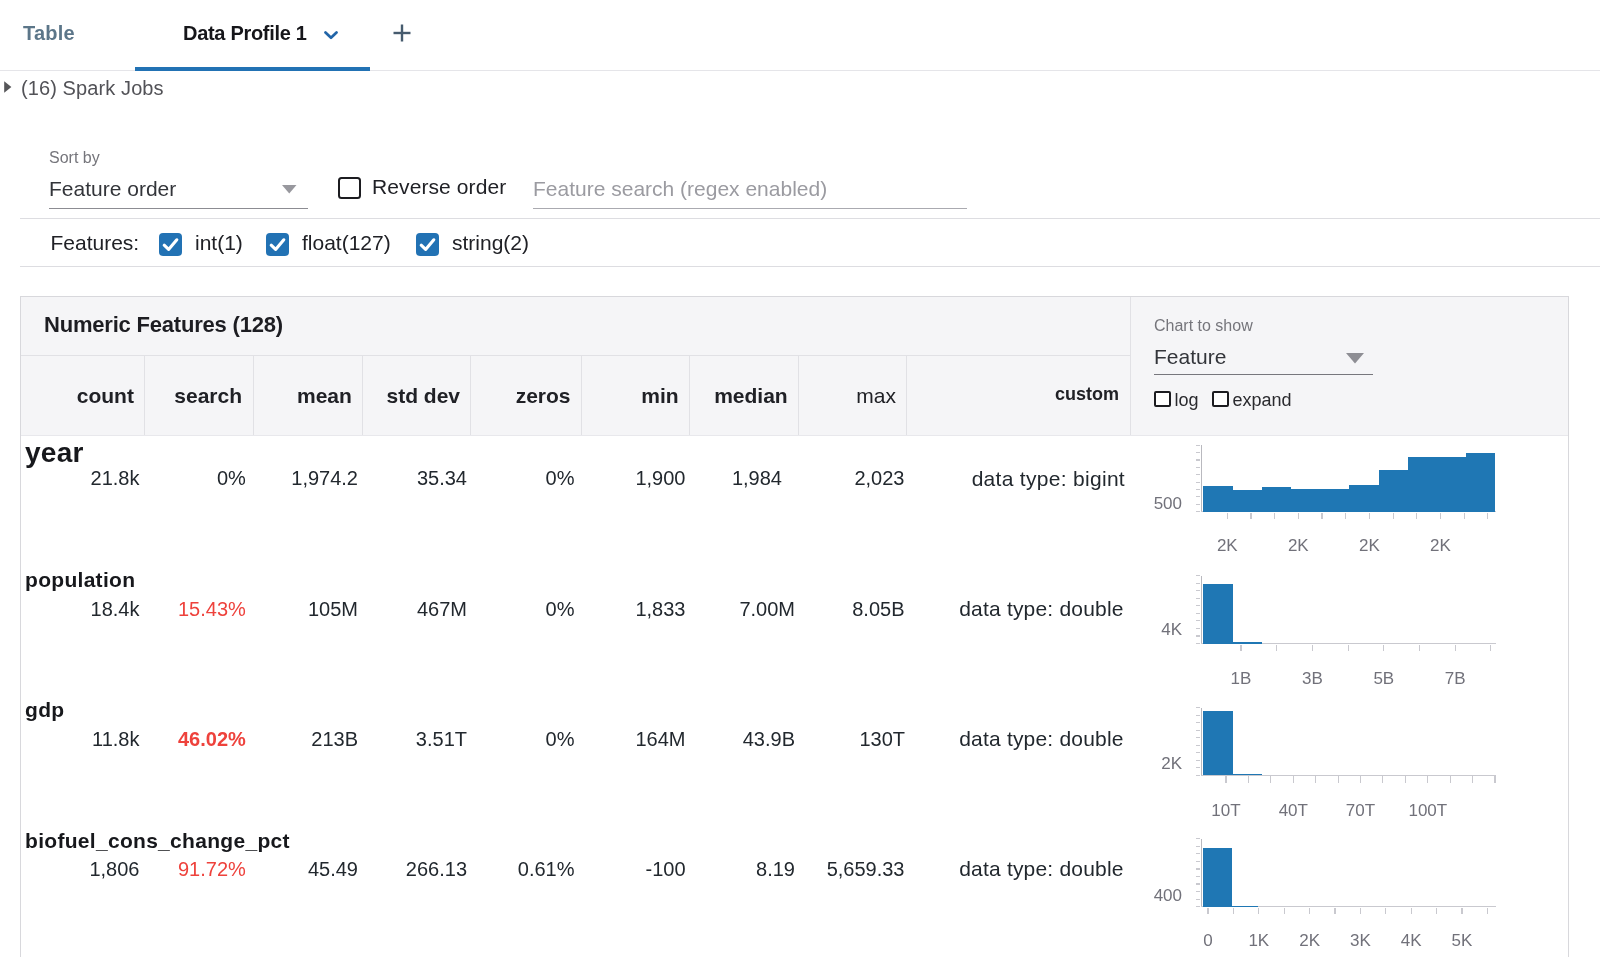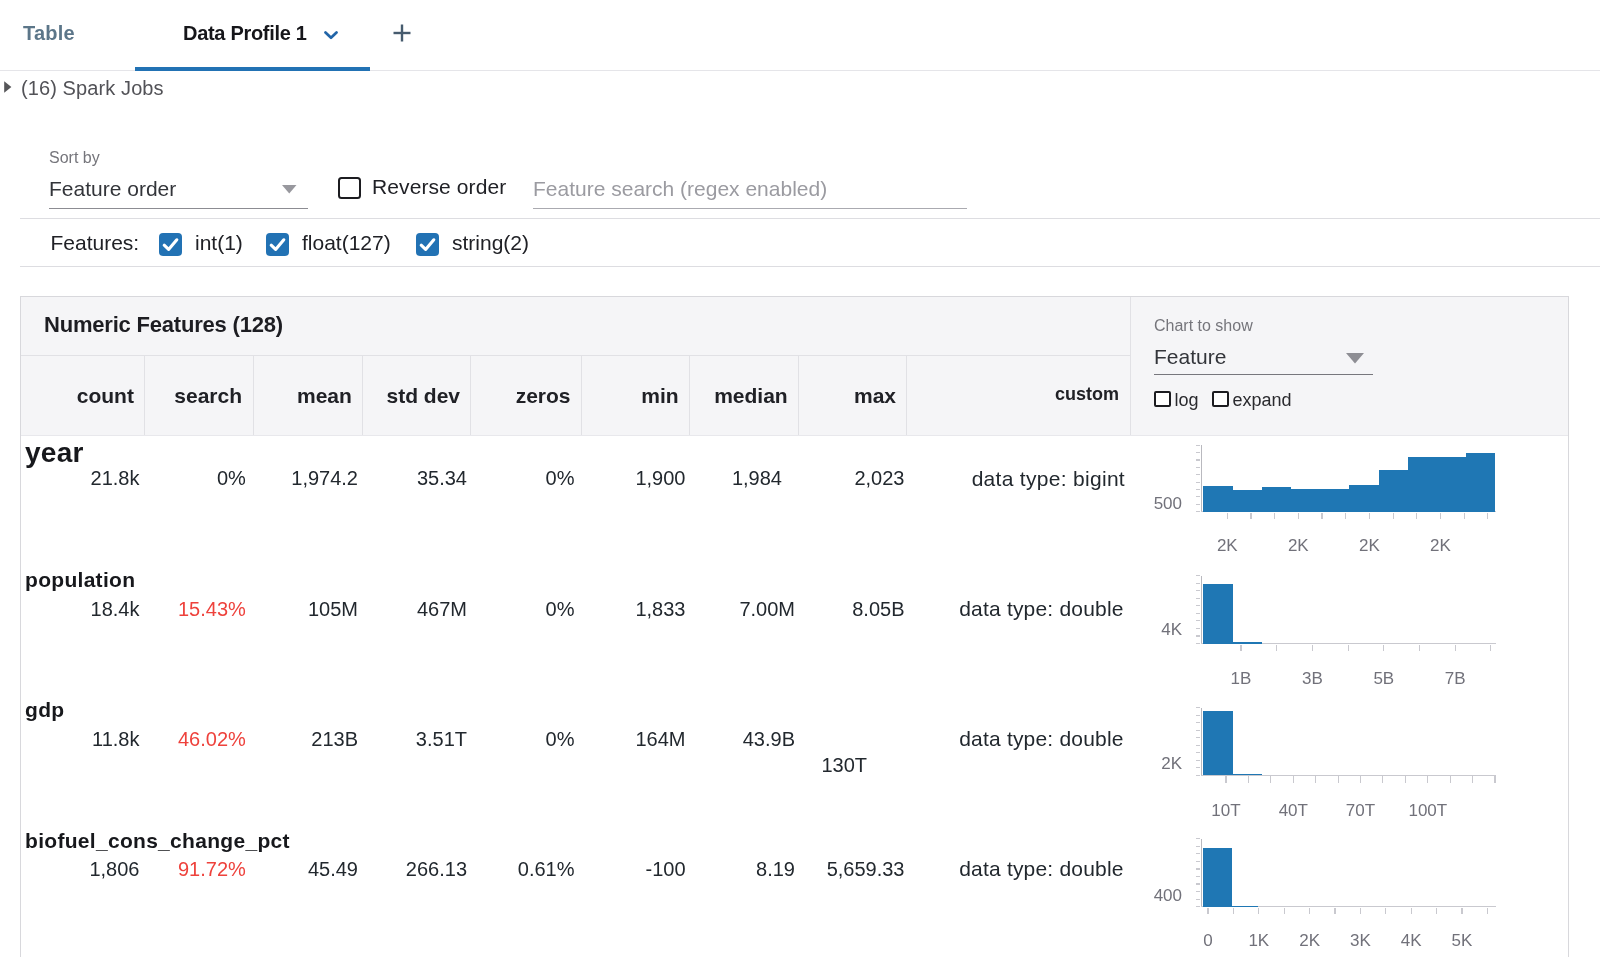--- a/index.html
+++ b/index.html
@@ -60,21 +60,21 @@
 <div style="position:absolute;left:906.0px;top:355px;width:1px;height:79.7px;background:#e1e1e5;"></div>
 <div style="position:absolute;left:1130px;top:297px;width:1px;height:137.7px;background:#e1e1e5;"></div>
 <div style="position:absolute;top:313.6px;font-size:22px;line-height:1;font-weight:700;color:#1d1d22;white-space:nowrap;left:44px;letter-spacing:-0.2px;">Numeric Features (128)</div>
 <div style="position:absolute;top:384.7px;font-size:21px;line-height:1;font-weight:700;color:#202126;white-space:nowrap;right:1466.1px;">count</div>
 <div style="position:absolute;top:384.7px;font-size:21px;line-height:1;font-weight:700;color:#202126;white-space:nowrap;right:1358.0px;">search</div>
 <div style="position:absolute;top:384.7px;font-size:21px;line-height:1;font-weight:700;color:#202126;white-space:nowrap;right:1248.2px;">mean</div>
 <div style="position:absolute;top:384.7px;font-size:21px;line-height:1;font-weight:700;color:#202126;white-space:nowrap;right:1140.0px;">std dev</div>
 <div style="position:absolute;top:384.7px;font-size:21px;line-height:1;font-weight:700;color:#202126;white-space:nowrap;right:1029.5px;">zeros</div>
 <div style="position:absolute;top:384.7px;font-size:21px;line-height:1;font-weight:700;color:#202126;white-space:nowrap;right:921.3px;">min</div>
 <div style="position:absolute;top:384.7px;font-size:21px;line-height:1;font-weight:700;color:#202126;white-space:nowrap;right:812.3px;">median</div>
-<div style="position:absolute;top:384.7px;font-size:21px;line-height:1;font-weight:700;color:#202126;white-space:nowrap;right:704.0px;">max</div>
+<div style="position:absolute;top:384.7px;font-size:21px;line-height:1;font-weight:400;color:#202126;white-space:nowrap;right:704.0px;">max</div>
 <div style="position:absolute;top:384.7px;font-size:18px;line-height:1;font-weight:700;color:#202126;white-space:nowrap;right:481px;margin-left:44px;">custom</div>
 <div style="position:absolute;top:318.0px;font-size:16px;line-height:1;font-weight:400;color:#75757b;white-space:nowrap;left:1154px;">Chart to show</div>
 <div style="position:absolute;top:345.5px;font-size:21px;line-height:1;font-weight:400;color:#33353a;white-space:nowrap;left:1154px;">Feature</div>
 <svg style="position:absolute;left:1346px;top:353px" width="18" height="10.5">
     <polygon points="0,0 18,0 9.0,10.5" fill="#8e8e94"></polygon>
   </svg>
 <div style="position:absolute;left:1154px;top:373.5px;width:219px;height:1px;background:#77777d;"></div>
 <div style="position:absolute;left:1154px;top:391.2px;width:17px;height:15.6px;background:#fff;border:2.8px solid #1c1c20;border-radius:2px;box-sizing:border-box;"></div>
 <div style="position:absolute;top:391.0px;font-size:18px;line-height:1;font-weight:400;color:#2a2a2e;white-space:nowrap;left:1174.5px;">log</div>
 <div style="position:absolute;left:1212px;top:391.2px;width:17px;height:15.6px;background:#fff;border:2.8px solid #1c1c20;border-radius:2px;box-sizing:border-box;"></div>
@@ -94,27 +94,27 @@
 <div style="position:absolute;top:598.7px;font-size:20px;line-height:1;font-weight:400;color:#ee423c;white-space:nowrap;right:1354.2px;">15.43%</div>
 <div style="position:absolute;top:598.7px;font-size:20px;line-height:1;font-weight:400;color:#22282e;white-space:nowrap;right:1242.0px;">105M</div>
 <div style="position:absolute;top:598.7px;font-size:20px;line-height:1;font-weight:400;color:#22282e;white-space:nowrap;right:1133.0px;">467M</div>
 <div style="position:absolute;top:598.7px;font-size:20px;line-height:1;font-weight:400;color:#22282e;white-space:nowrap;right:1025.5px;">0%</div>
 <div style="position:absolute;top:598.7px;font-size:20px;line-height:1;font-weight:400;color:#22282e;white-space:nowrap;right:914.5px;">1,833</div>
 <div style="position:absolute;top:598.7px;font-size:20px;line-height:1;font-weight:400;color:#22282e;white-space:nowrap;right:805.0px;">7.00M</div>
 <div style="position:absolute;top:598.7px;font-size:20px;line-height:1;font-weight:400;color:#22282e;white-space:nowrap;right:695.5px;">8.05B</div>
 <div style="position:absolute;top:597.8px;font-size:21px;line-height:1;font-weight:400;color:#22282e;white-space:nowrap;right:476.29999999999995px;letter-spacing:0.2px;">data type: double</div>
 <div style="position:absolute;top:699.3px;font-size:21px;line-height:1;font-weight:700;color:#17181c;white-space:nowrap;left:25px;letter-spacing:0.3px;">gdp</div>
 <div style="position:absolute;top:729.0px;font-size:20px;line-height:1;font-weight:400;color:#22282e;white-space:nowrap;right:1460.5px;">11.8k</div>
-<div style="position:absolute;top:729.0px;font-size:20px;line-height:1;font-weight:400;color:#ee423c;white-space:nowrap;right:1354.2px;margin-left:22px;">46.02%</div>
+<div style="position:absolute;top:729.0px;font-size:20px;line-height:1;font-weight:700;color:#ee423c;white-space:nowrap;right:1354.2px;margin-left:22px;">46.02%</div>
 <div style="position:absolute;top:729.0px;font-size:20px;line-height:1;font-weight:400;color:#22282e;white-space:nowrap;right:1242.0px;">213B</div>
 <div style="position:absolute;top:729.0px;font-size:20px;line-height:1;font-weight:400;color:#22282e;white-space:nowrap;right:1133.0px;">3.51T</div>
 <div style="position:absolute;top:729.0px;font-size:20px;line-height:1;font-weight:400;color:#22282e;white-space:nowrap;right:1025.5px;">0%</div>
 <div style="position:absolute;top:729.0px;font-size:20px;line-height:1;font-weight:400;color:#22282e;white-space:nowrap;right:914.5px;">164M</div>
 <div style="position:absolute;top:729.0px;font-size:20px;line-height:1;font-weight:400;color:#22282e;white-space:nowrap;right:805.0px;">43.9B</div>
-<div style="position:absolute;top:729.0px;font-size:20px;line-height:1;font-weight:400;color:#22282e;white-space:nowrap;right:733px;margin-top:26px;">130T</div>
+<div style="position:absolute;top:729.0px;font-size:20px;line-height:1;font-weight:400;color:#22282e;white-space:nowrap;right:695px;">130T</div>
 <div style="position:absolute;top:728.1px;font-size:21px;line-height:1;font-weight:400;color:#22282e;white-space:nowrap;right:476.29999999999995px;letter-spacing:0.2px;">data type: double</div>
 <div style="position:absolute;top:829.6px;font-size:21px;line-height:1;font-weight:700;color:#17181c;white-space:nowrap;left:25px;letter-spacing:0.3px;">biofuel_cons_change_pct</div>
 <div style="position:absolute;top:859.3px;font-size:20px;line-height:1;font-weight:400;color:#22282e;white-space:nowrap;right:1460.5px;">1,806</div>
 <div style="position:absolute;top:859.3px;font-size:20px;line-height:1;font-weight:400;color:#ee423c;white-space:nowrap;right:1354.2px;">91.72%</div>
 <div style="position:absolute;top:859.3px;font-size:20px;line-height:1;font-weight:400;color:#22282e;white-space:nowrap;right:1242.0px;">45.49</div>
 <div style="position:absolute;top:859.3px;font-size:20px;line-height:1;font-weight:400;color:#22282e;white-space:nowrap;right:1133.0px;">266.13</div>
 <div style="position:absolute;top:859.3px;font-size:20px;line-height:1;font-weight:400;color:#22282e;white-space:nowrap;right:1025.5px;">0.61%</div>
 <div style="position:absolute;top:859.3px;font-size:20px;line-height:1;font-weight:400;color:#22282e;white-space:nowrap;right:914.5px;">-100</div>
 <div style="position:absolute;top:859.3px;font-size:20px;line-height:1;font-weight:400;color:#22282e;white-space:nowrap;right:805.0px;">8.19</div>
 <div style="position:absolute;top:859.3px;font-size:20px;line-height:1;font-weight:400;color:#22282e;white-space:nowrap;right:695.5px;">5,659.33</div>

